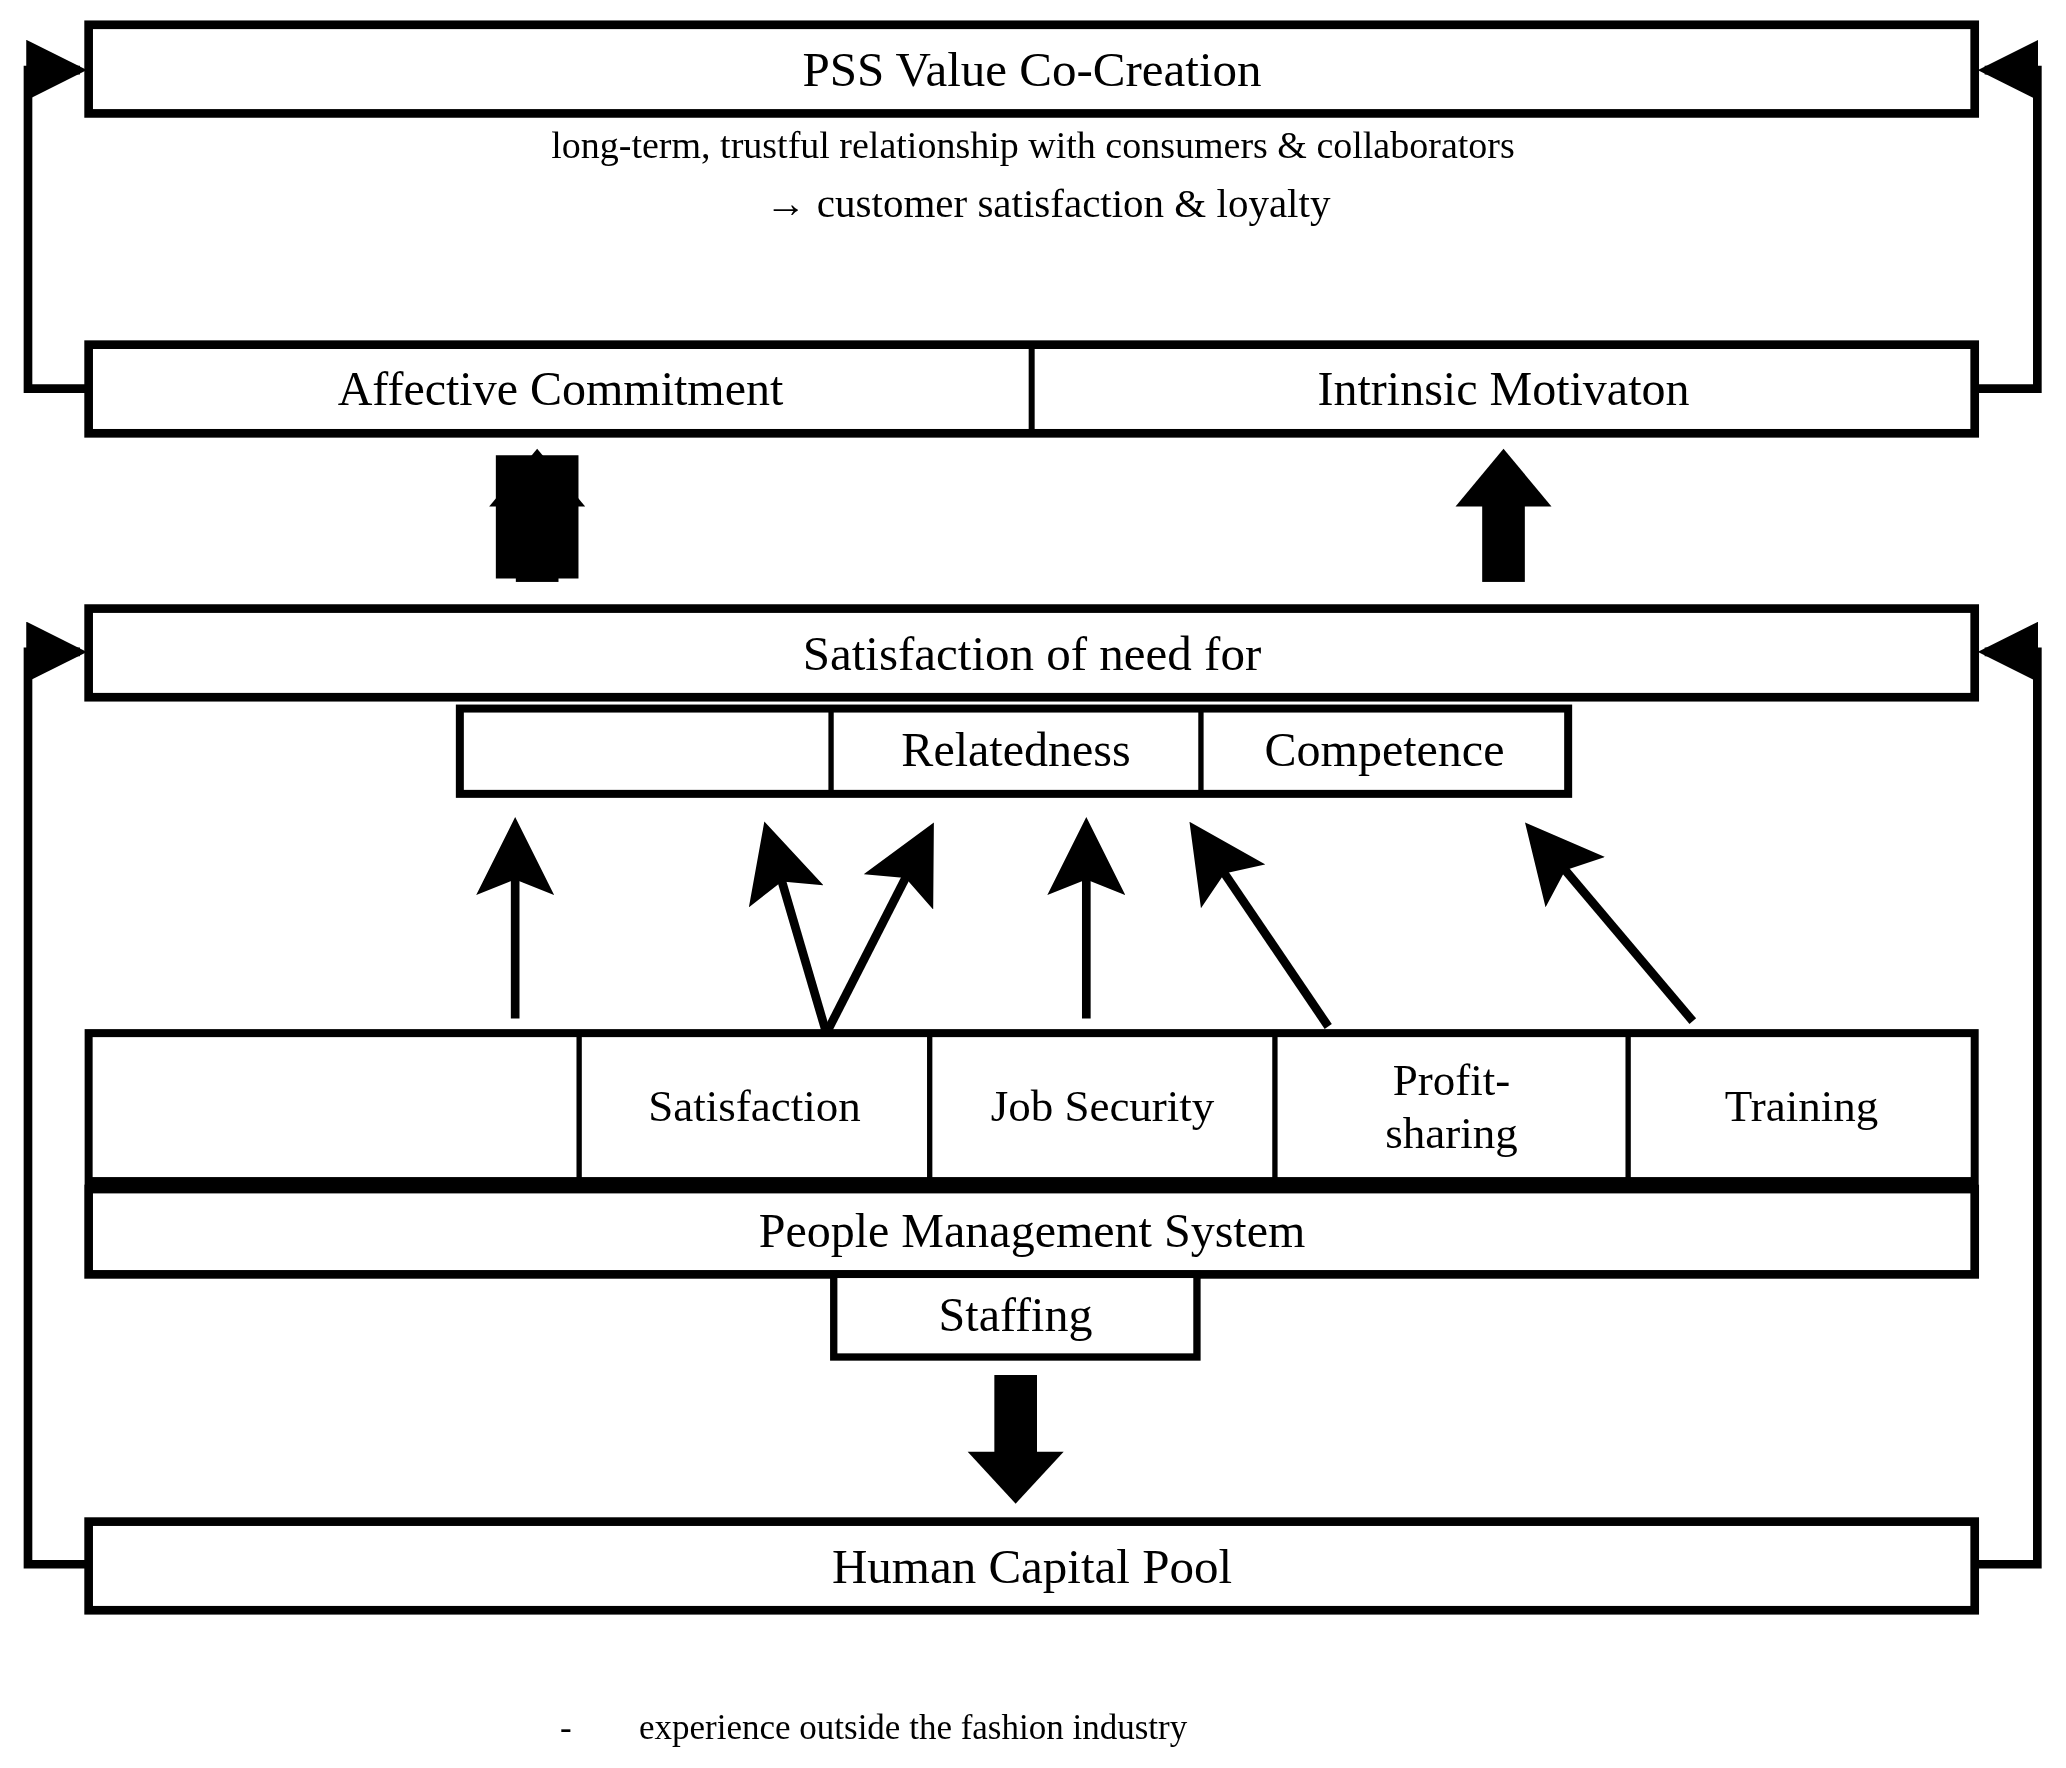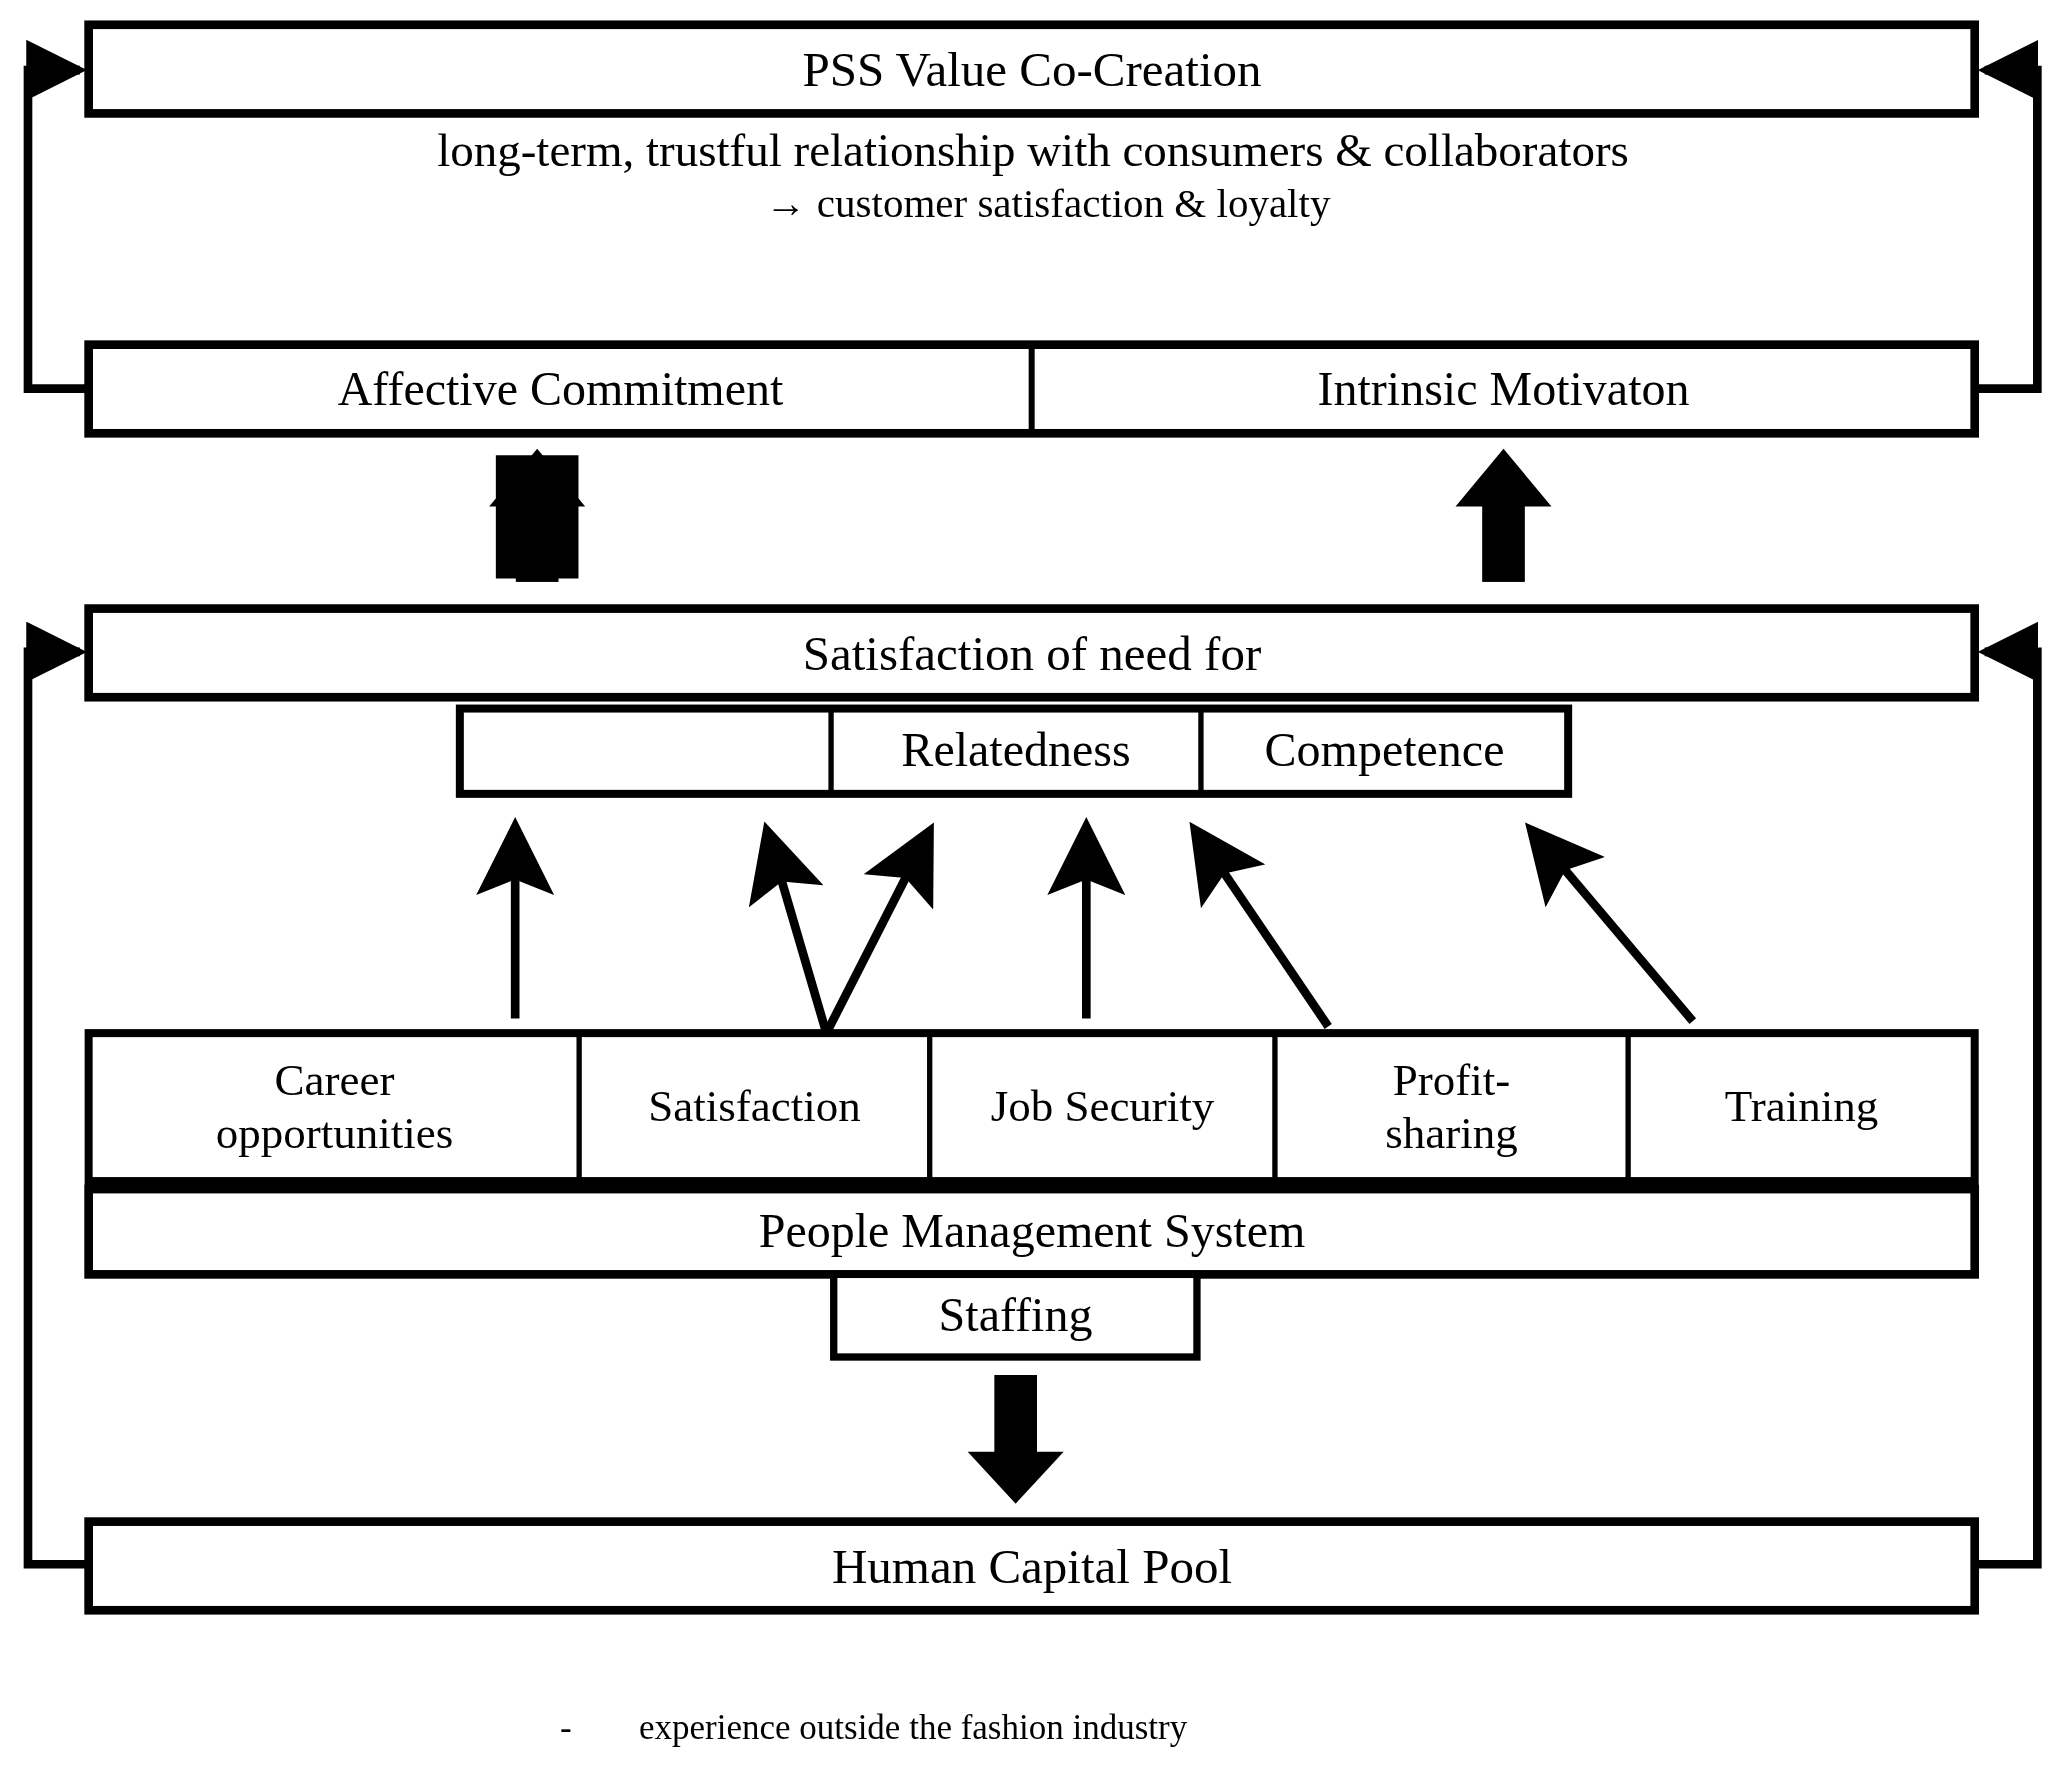--- a/index.html
+++ b/index.html
@@ -79,33 +79,31 @@
 
     <path d="M2963,583 L3057,583 L3057,105 L2978,105" fill="none" stroke="#000" stroke-width="13" marker-end="url(#loopArrow)"></path>
 
     <path d="M133,2347 L42,2347 L42,978 L120,978" fill="none" stroke="#000" stroke-width="13" marker-end="url(#loopArrow)"></path>
 
     <path d="M2963,2347 L3057,2347 L3057,978 L2978,978" fill="none" stroke="#000" stroke-width="13" marker-end="url(#loopArrow)"></path>
   </svg>
 
   <div class="nd lbl-xl" style="left:89px;top:25px;width:1886px;height:89px;">PSS Value Co-Creation</div>
 
-  <div class="free" style="left:0;top:123px;width:2066px;text-align:center;font-size:47px;">long-term, trustful relationship with consumers &amp; collaborators</div>
+  <div class="free" style="left:0;top:123px;width:2066px;text-align:center;font-size:38px;">long-term, trustful relationship with consumers &amp; collaborators</div>
   <div class="free" style="left:15px;top:179px;width:2066px;text-align:center;font-size:41px;">→ customer satisfaction &amp; loyalty</div>
 
   <div class="nd lbl-lg" style="left:89px;top:345px;width:943px;height:89px;">Affective Commitment</div>
   <div class="nd lbl-lg" style="left:1032px;top:345px;width:943px;height:89px;">Intrinsic Motivaton</div>
 
   <div class="nd lbl-xl" style="left:89px;top:609px;width:1886px;height:89px;">Satisfaction of need for</div>
 
   <div class="nd lbl-lg" style="left:831px;top:708px;width:370px;height:85px;">Relatedness</div>
   <div class="nd lbl-lg" style="left:1201px;top:708px;width:367px;height:85px;">Competence</div>
 
-  <div class="nd lbl-md" style="left:89px;top:1033px;width:491px;height:148px;white-space:pre-line;">Career
-opportunities</div>
   <div class="nd lbl-md" style="left:579px;top:1033px;width:351px;height:148px;white-space:pre-line;">Satisfaction</div>
   <div class="nd lbl-md" style="left:930px;top:1033px;width:345px;height:148px;white-space:pre-line;">Job Security</div>
   <div class="nd lbl-md" style="left:1275px;top:1033px;width:353px;height:148px;white-space:pre-line;">Profit-
 sharing</div>
   <div class="nd lbl-md" style="left:1628px;top:1033px;width:347px;height:148px;white-space:pre-line;">Training</div>
 
   <div class="nd lbl-lg" style="left:89px;top:1189px;width:1886px;height:85px;">People Management System</div>
 
   <div class="nd lbl-lg" style="left:834px;top:1274px;width:363px;height:83px;">Staffing</div>
 

